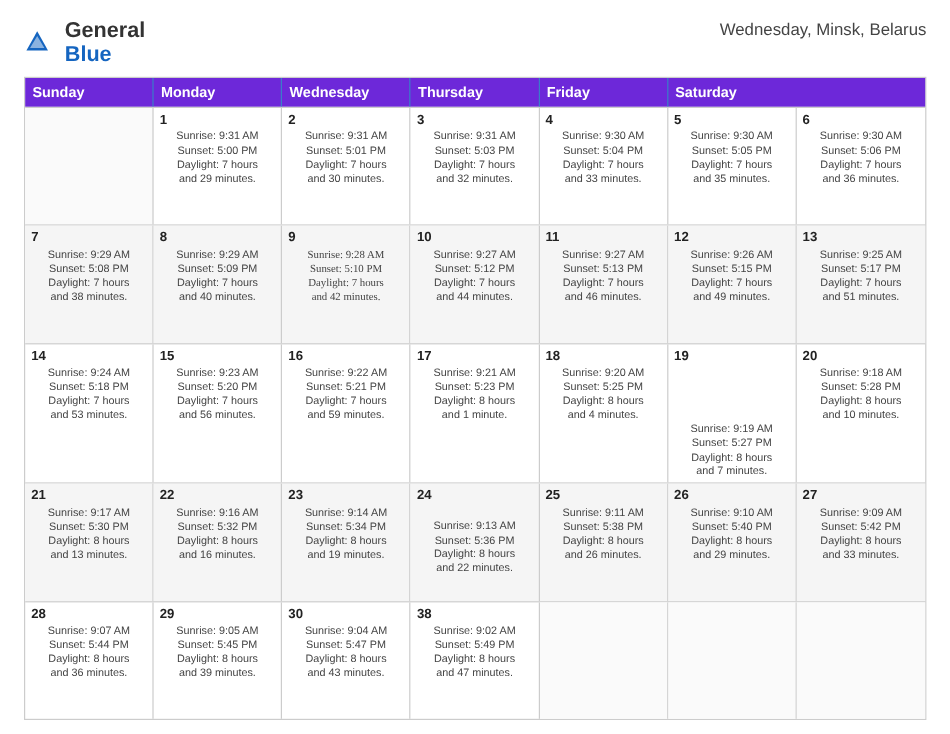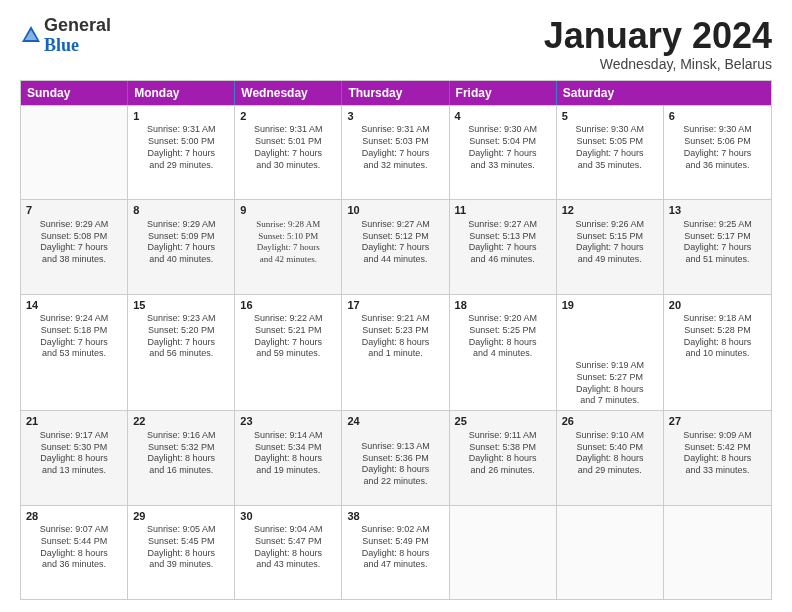--- a/index.html
+++ b/index.html
@@ -19,29 +19,29 @@
     }
     .header {
       display: flex;
       justify-content: space-between;
       align-items: flex-start;
       margin-bottom: 8px;
     }
     .logo {
       display: flex;
       align-items: center;
-      gap: 2px;
+      gap: 12px;
     }
     .logo-text {
       font-size: 18px;
       font-weight: bold;
       line-height: 1.1;
     }
     .logo-general { color: #333; }
-    .logo-blue { color: #1565c0; font-family: Liberation Serif, serif; }
+    .logo-blue { color: #1565c0; }
     .logo-icon {
       width: 22px;
       height: 22px;
       margin-top: -2px;
     }
     .title-block {
       text-align: right;
     }
     .cal-title {
       font-size: 36px;
@@ -55,21 +55,21 @@
     }
     .calendar {
       flex: 1;
       display: flex;
       flex-direction: column;
       border: 1px solid #ccc;
     }
     .cal-header-row {
       display: grid;
       grid-template-columns: repeat(7, 1fr);
-      background: #a21caf;
+      background: #6d28d9;
     }
     .cal-header-cell {
       color: #fff;
       font-size: 12px;
       font-weight: bold;
       padding: 5px 6px;
       text-align: left;
       border-right: 1px solid #3a7dc9;
     }
     .cal-header-cell:last-child { border-right: none; }
@@ -120,21 +120,20 @@
       <svg class="logo-icon" viewBox="0 0 22 22">
         <polygon points="11,2 20,18 2,18" fill="#1565c0"></polygon>
         <polygon points="11,6 17,16 5,16" fill="#fff" opacity="0.5"></polygon>
       </svg>
       <div class="logo-text">
         <span class="logo-general">General</span><br>
         <span class="logo-blue">Blue</span>
       </div>
     </div>
     <div class="title-block">
-      <div class="cal-title">January 2024</div>
       <div class="cal-subtitle">Wednesday, Minsk, Belarus</div>
     </div>
   </div>
   <div class="calendar">
     <div class="cal-header-row">
     <div class="cal-header-cell">Sunday</div>
         <div class="cal-header-cell">Monday</div>
         <div class="cal-header-cell">Wednesday</div>
         <div class="cal-header-cell">Thursday</div>
         <div class="cal-header-cell">Friday</div>

